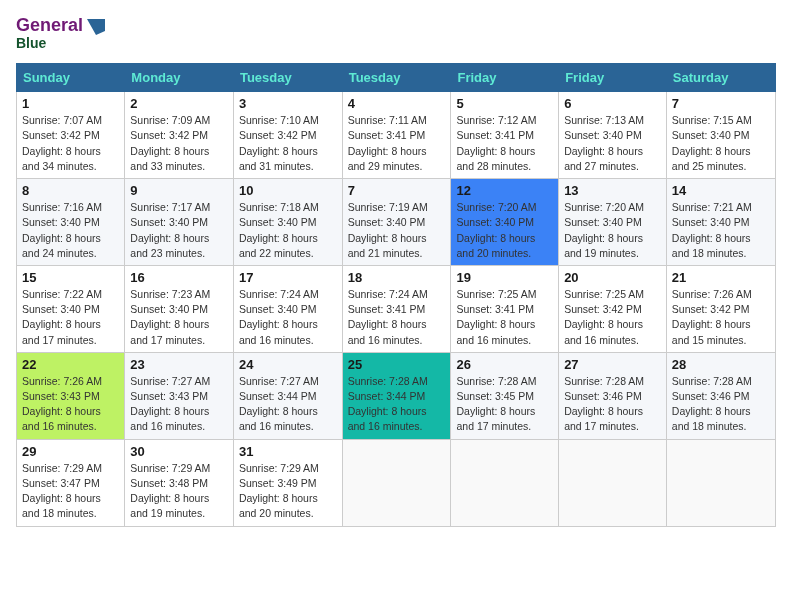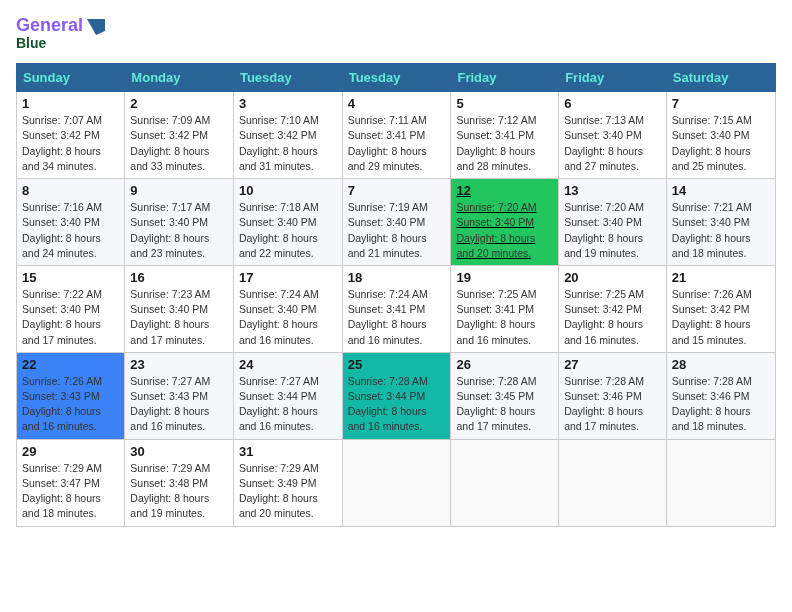--- a/index.html
+++ b/index.html
@@ -74,21 +74,21 @@
       background: #f9f9f9 !important;
     }
   </style>
 </head>
 <body>
 
 <div class="header">
   <div class="logo">
 <div style="display:flex;flex-direction:column;line-height:1.1;align-items:flex-start">
   <div style="display:flex;align-items:center;gap:2px">
-    <span style="font-size:18px;font-weight:bold;color:#8b5cf6">General</span>
+    <span style="font-size:18px;font-weight:bold;color:#701a75">General</span>
     <svg width="22" height="18" viewBox="0 0 22 18">
       <polygon points="2,2 20,2 20,14 11,18" fill="#2a6496"></polygon>
     </svg>
   </div>
   <span style="font-size:14px;font-weight:bold;color:#14532d;margin-left:0">Blue</span>
 </div>
     </div>
   <div class="title-block">
     <div class="month-title"></div>
     <div class="location"></div>
@@ -148,21 +148,21 @@
 <div class="day-info">Sunrise: 7:17 AM<br>Sunset: 3:40 PM<br>Daylight: 8 hours and 23 minutes.</div>
         </td>
         <td style="background: rgb(245, 247, 250);">
           <span class="day-num">10</span>
 <div class="day-info">Sunrise: 7:18 AM<br>Sunset: 3:40 PM<br>Daylight: 8 hours and 22 minutes.</div>
         </td>
         <td style="background: rgb(245, 247, 250);">
           <span class="day-num">7</span>
 <div class="day-info">Sunrise: 7:19 AM<br>Sunset: 3:40 PM<br>Daylight: 8 hours and 21 minutes.</div>
         </td>
-        <td style="background: #22c55e; text-decoration: underline;">
+        <td style="background: #3b82f6;">
           <span class="day-num">12</span>
 <div class="day-info">Sunrise: 7:20 AM<br>Sunset: 3:40 PM<br>Daylight: 8 hours and 20 minutes.</div>
         </td>
         <td style="background: rgb(245, 247, 250);">
           <span class="day-num">13</span>
 <div class="day-info">Sunrise: 7:20 AM<br>Sunset: 3:40 PM<br>Daylight: 8 hours and 19 minutes.</div>
         </td>
         <td style="background: rgb(245, 247, 250);">
           <span class="day-num">14</span>
 <div class="day-info">Sunrise: 7:21 AM<br>Sunset: 3:40 PM<br>Daylight: 8 hours and 18 minutes.</div>
@@ -192,21 +192,21 @@
         <td>
           <span class="day-num">20</span>
 <div class="day-info">Sunrise: 7:25 AM<br>Sunset: 3:42 PM<br>Daylight: 8 hours and 16 minutes.</div>
         </td>
         <td>
           <span class="day-num">21</span>
 <div class="day-info">Sunrise: 7:26 AM<br>Sunset: 3:42 PM<br>Daylight: 8 hours and 15 minutes.</div>
         </td>
       </tr>
       <tr>
-        <td style="background: #3b82f6;">
+        <td style="background: #bef264;">
           <span class="day-num">22</span>
 <div class="day-info">Sunrise: 7:26 AM<br>Sunset: 3:43 PM<br>Daylight: 8 hours and 16 minutes.</div>
         </td>
         <td style="background: rgb(245, 247, 250);">
           <span class="day-num">23</span>
 <div class="day-info">Sunrise: 7:27 AM<br>Sunset: 3:43 PM<br>Daylight: 8 hours and 16 minutes.</div>
         </td>
         <td style="background: rgb(245, 247, 250);">
           <span class="day-num">24</span>
 <div class="day-info">Sunrise: 7:27 AM<br>Sunset: 3:44 PM<br>Daylight: 8 hours and 16 minutes.</div>

